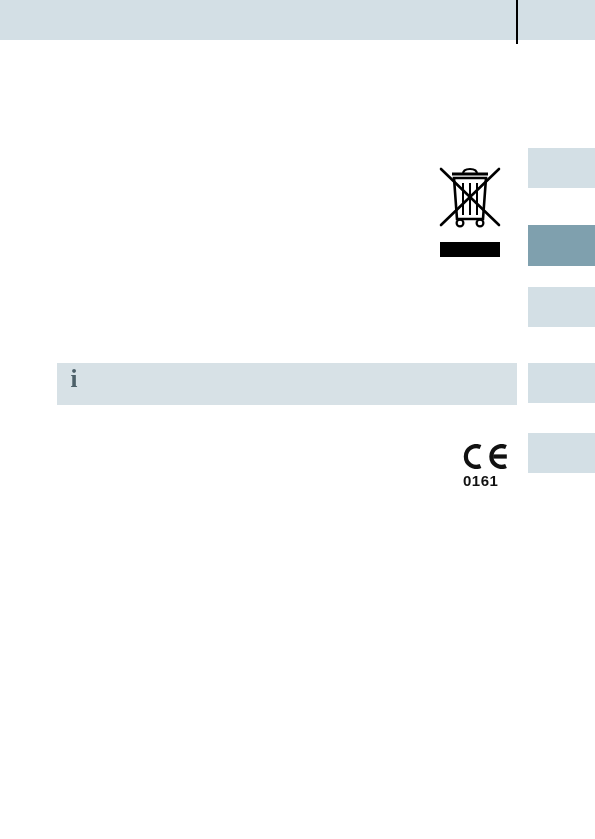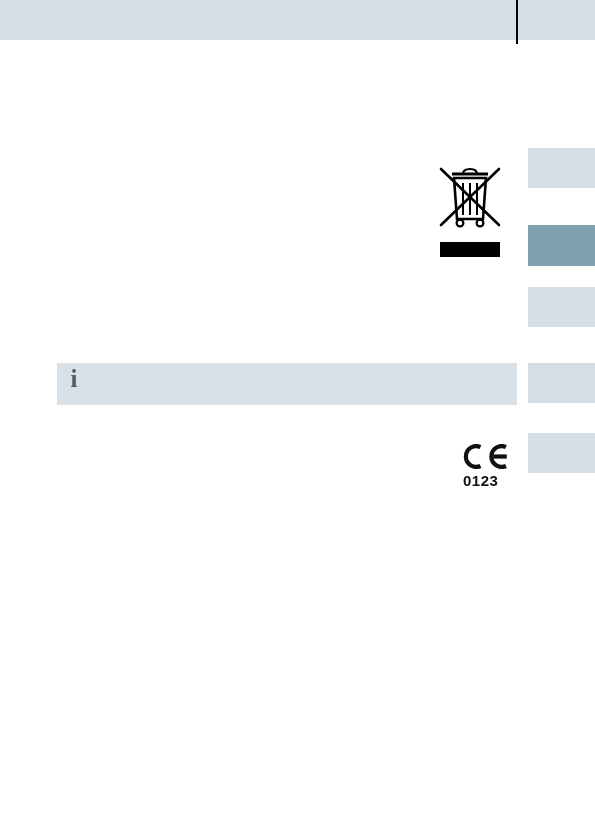--- a/index.html
+++ b/index.html
@@ -172,18 +172,18 @@
   </div>
 
   <div class="ce-block">
     <svg class="ce-mark" viewBox="0 0 46 25" xmlns="http://www.w3.org/2000/svg">
 
       <path d="M17.5 3.0 A10.4 10.4 0 1 0 17.5 22.0" fill="none" stroke="#111111" stroke-width="4.2" stroke-linecap="butt"></path>
 
       <path d="M43.0 3.0 A10.4 10.4 0 1 0 43.0 22.0" fill="none" stroke="#111111" stroke-width="4.2" stroke-linecap="butt"></path>
       <rect x="30.2" y="10.4" width="13.6" height="4.2" fill="#111111"></rect>
     </svg>
-    <div class="ce-number">0123</div>
+    <div class="ce-number">0161</div>
   </div>
 
   <div class="body-text" style="left:57px; top:520px; width:460px;"></div>
 
 </div>
 
 </body></html>

